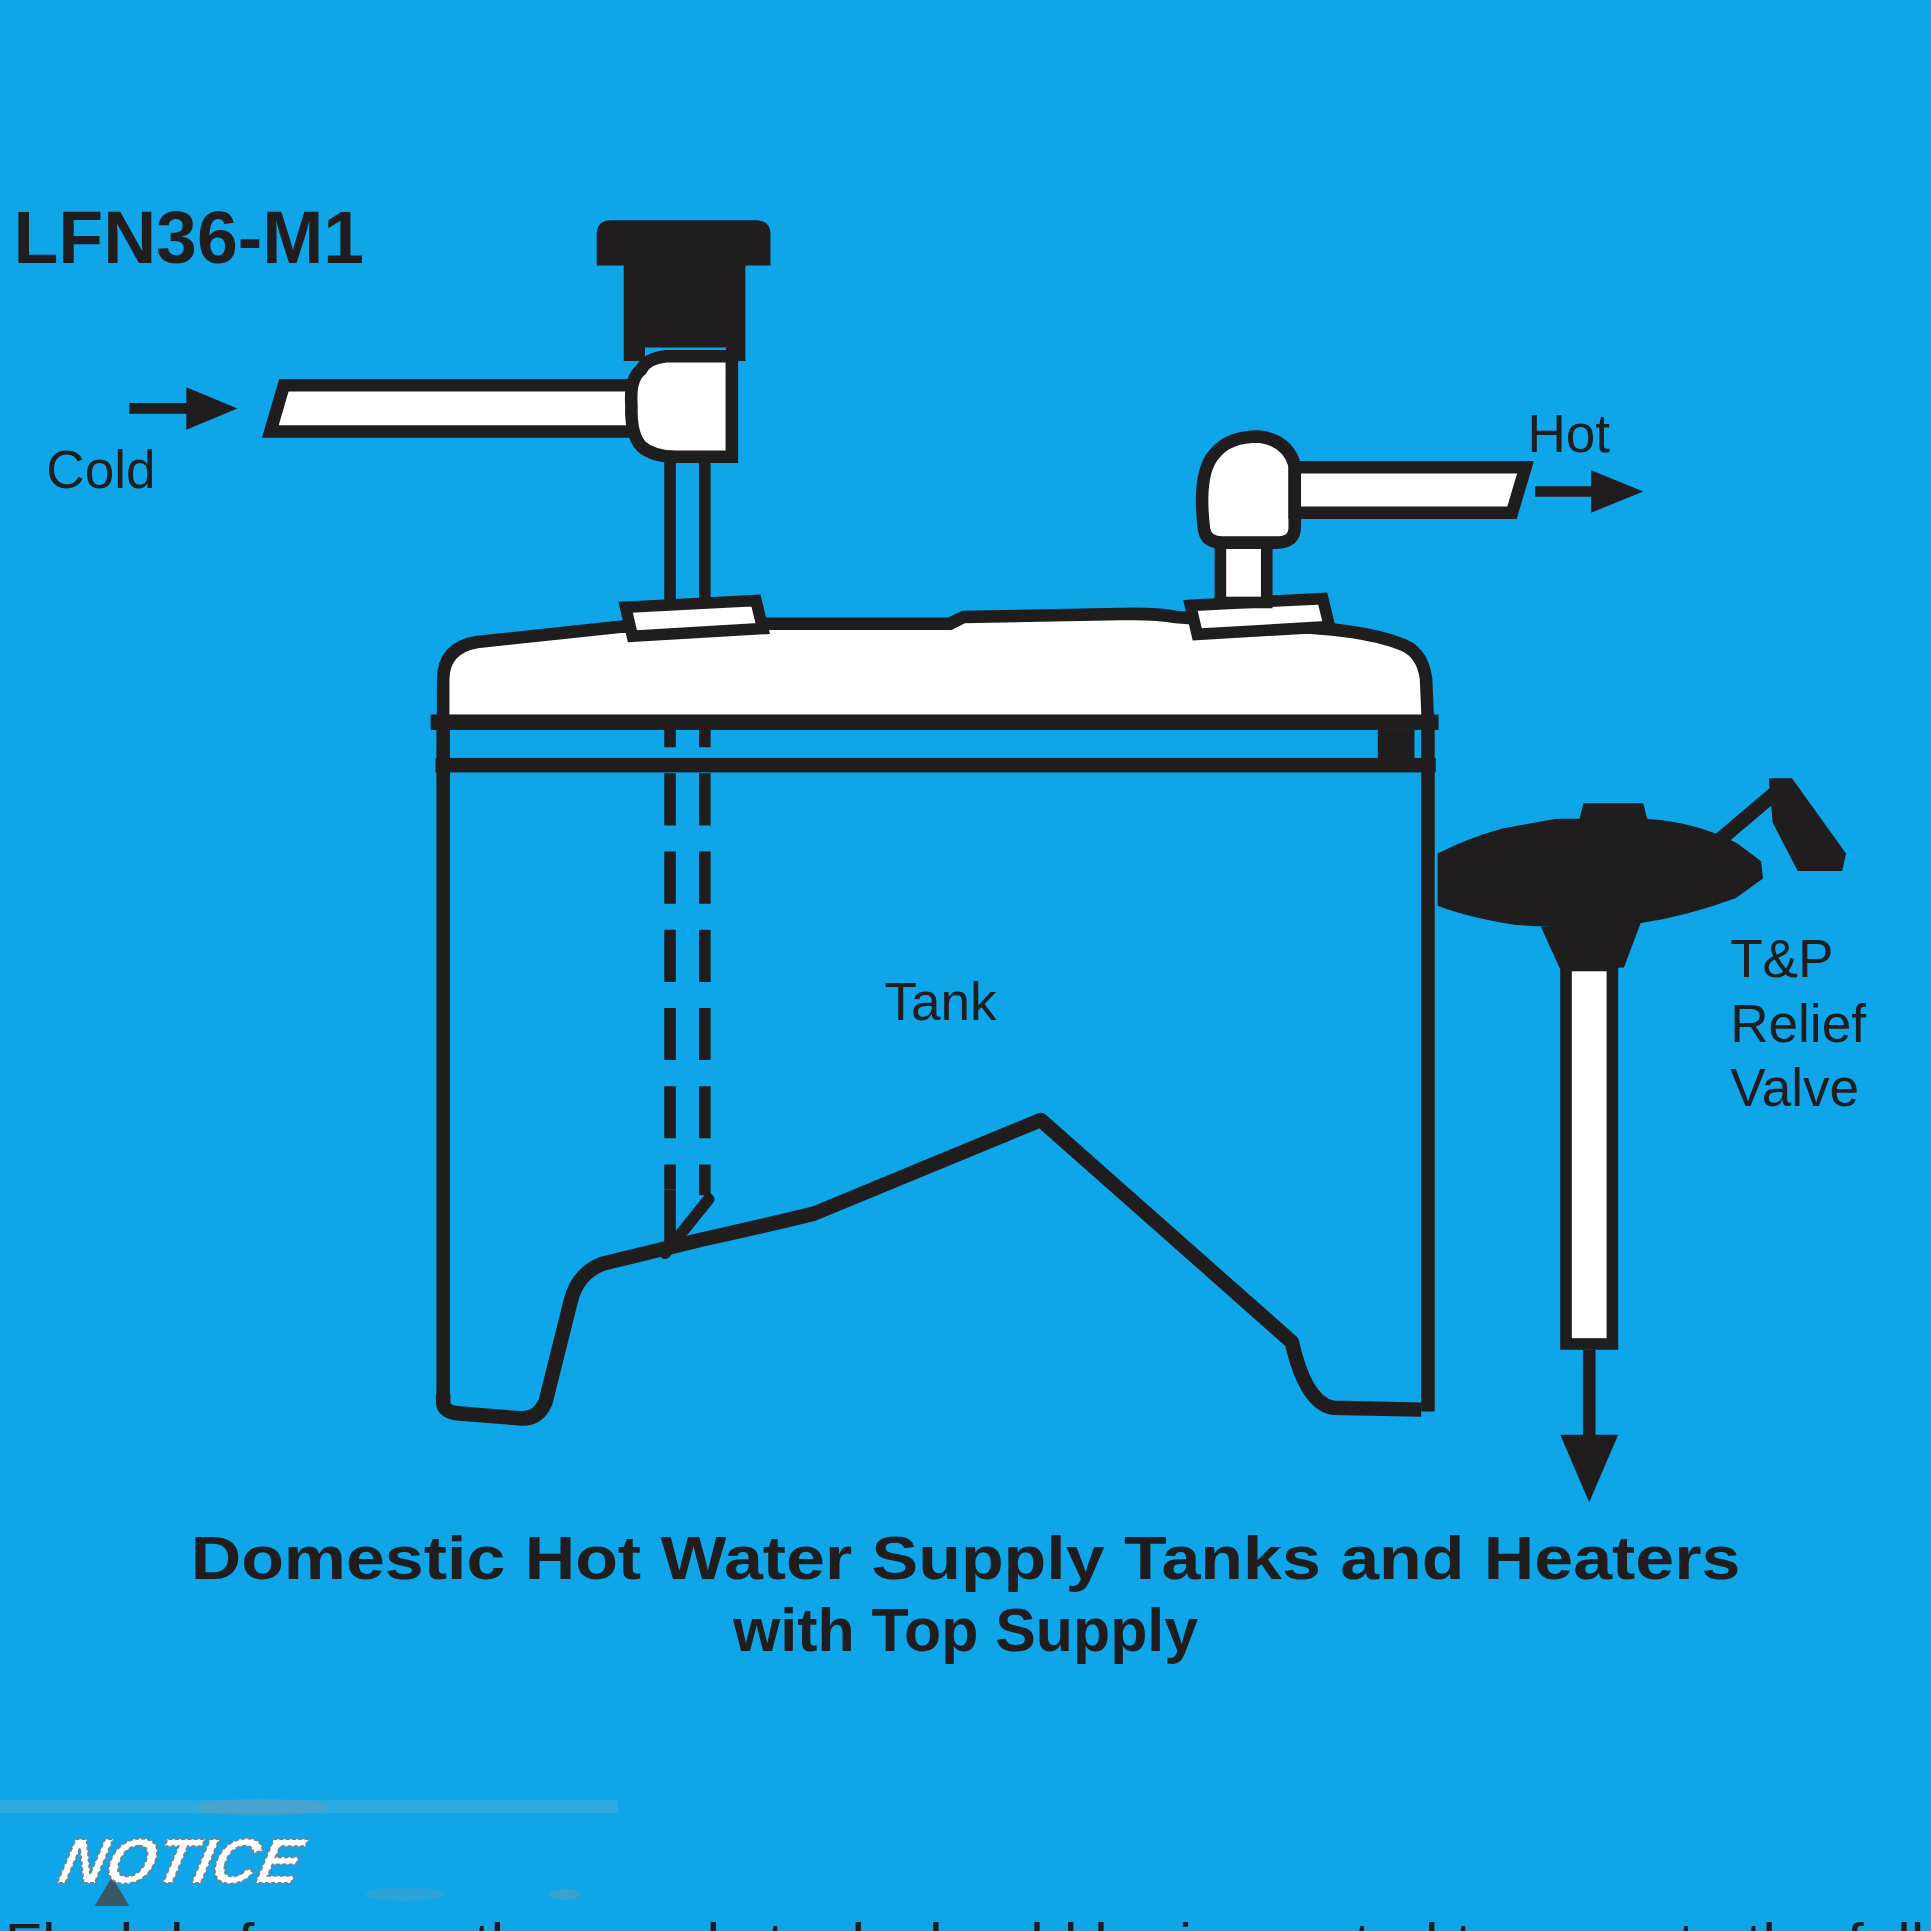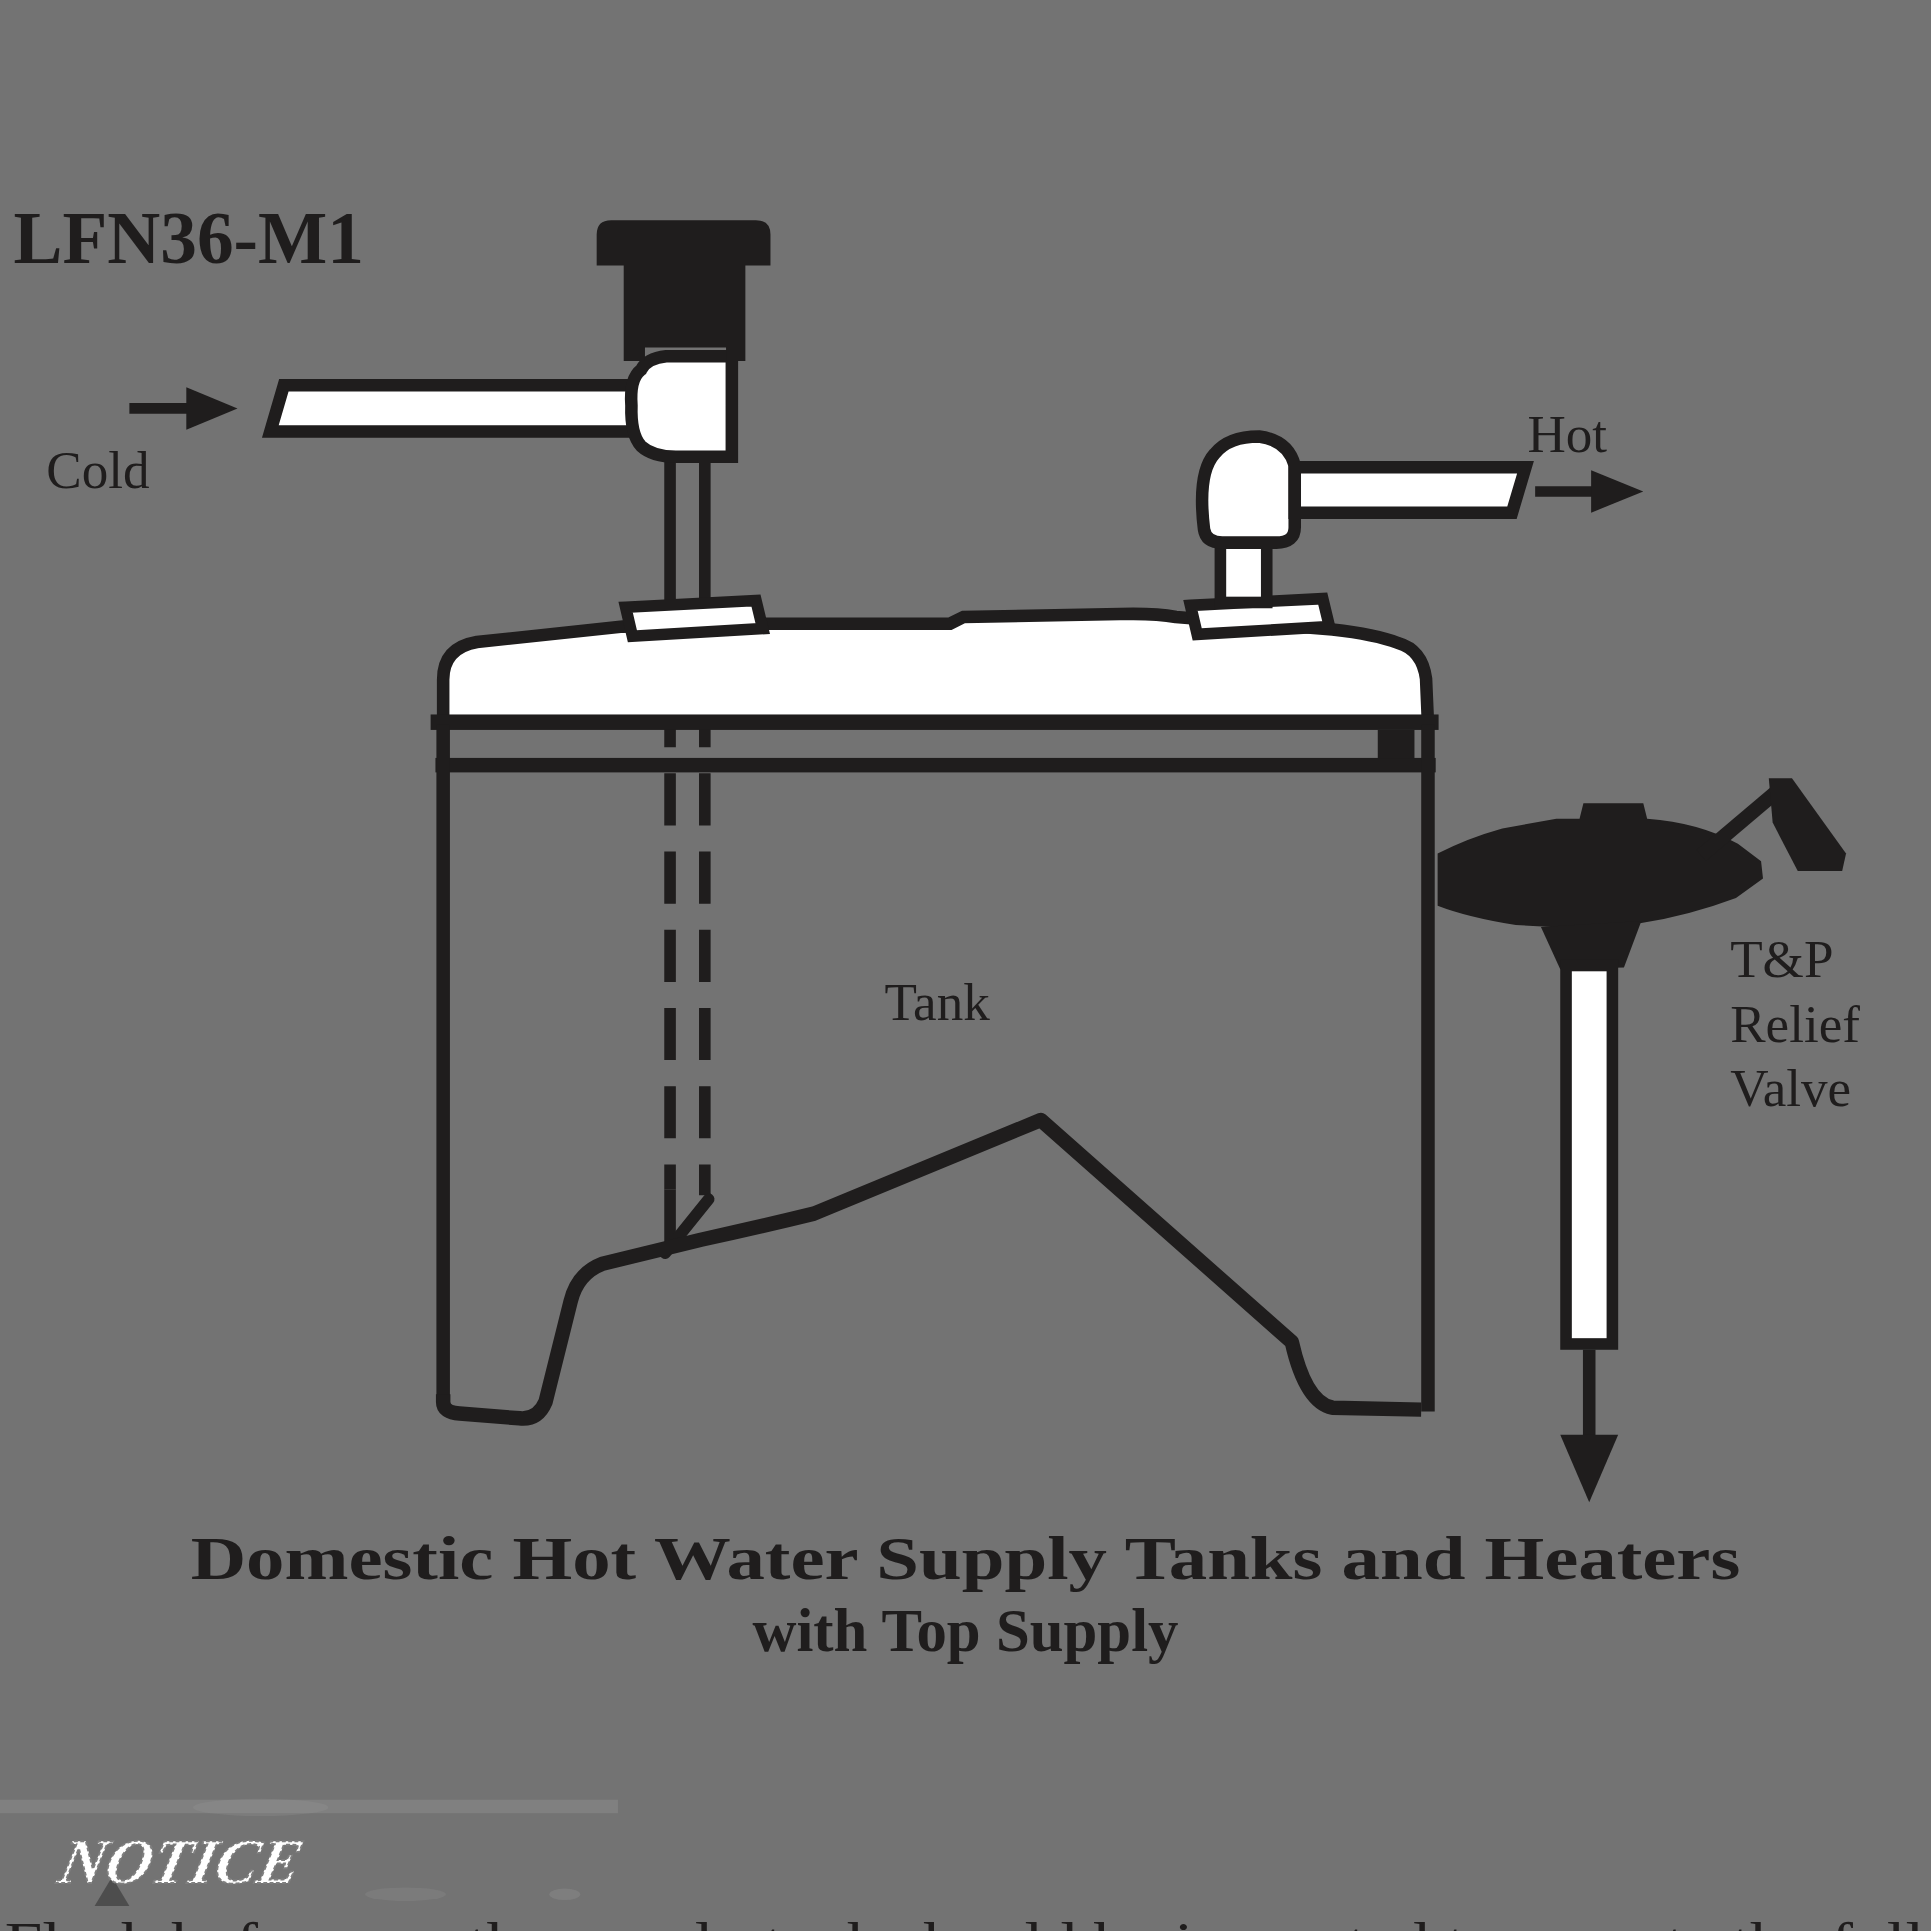--- a/index.html
+++ b/index.html
@@ -1,18 +1,18 @@
 <!DOCTYPE html>
 <html><head>
 <meta charset="utf-8">
 <style>
   html,body{margin:0;padding:0;background:#ffffff;}
   .page{
-    position:relative;width:1931px;height:1931px;background:#737373;
-    overflow:hidden;font-family:Liberation Serif, serif;
+    position:relative;width:1931px;height:1931px;background:#0ea5e9;
+    overflow:hidden;font-family:Liberation Sans, sans-serif;
   }
   svg{display:block}
   text{fill:#1f1d1d;}
   .lbl{font-size:55px;}
   .model{font-size:76px;font-weight:bold;}
   .cap{font-size:63px;font-weight:bold;}
   .notice{font-size:66px;font-weight:900;font-style:italic;fill:#ffffff;stroke:#7f7f7f;stroke-width:2;stroke-dasharray:4 2.5;}
   .footer{font-size:58px;}
   .ink-line{stroke:#1f1d1d;fill:none;}
   .white-part{fill:#ffffff;stroke:#1f1d1d;}

